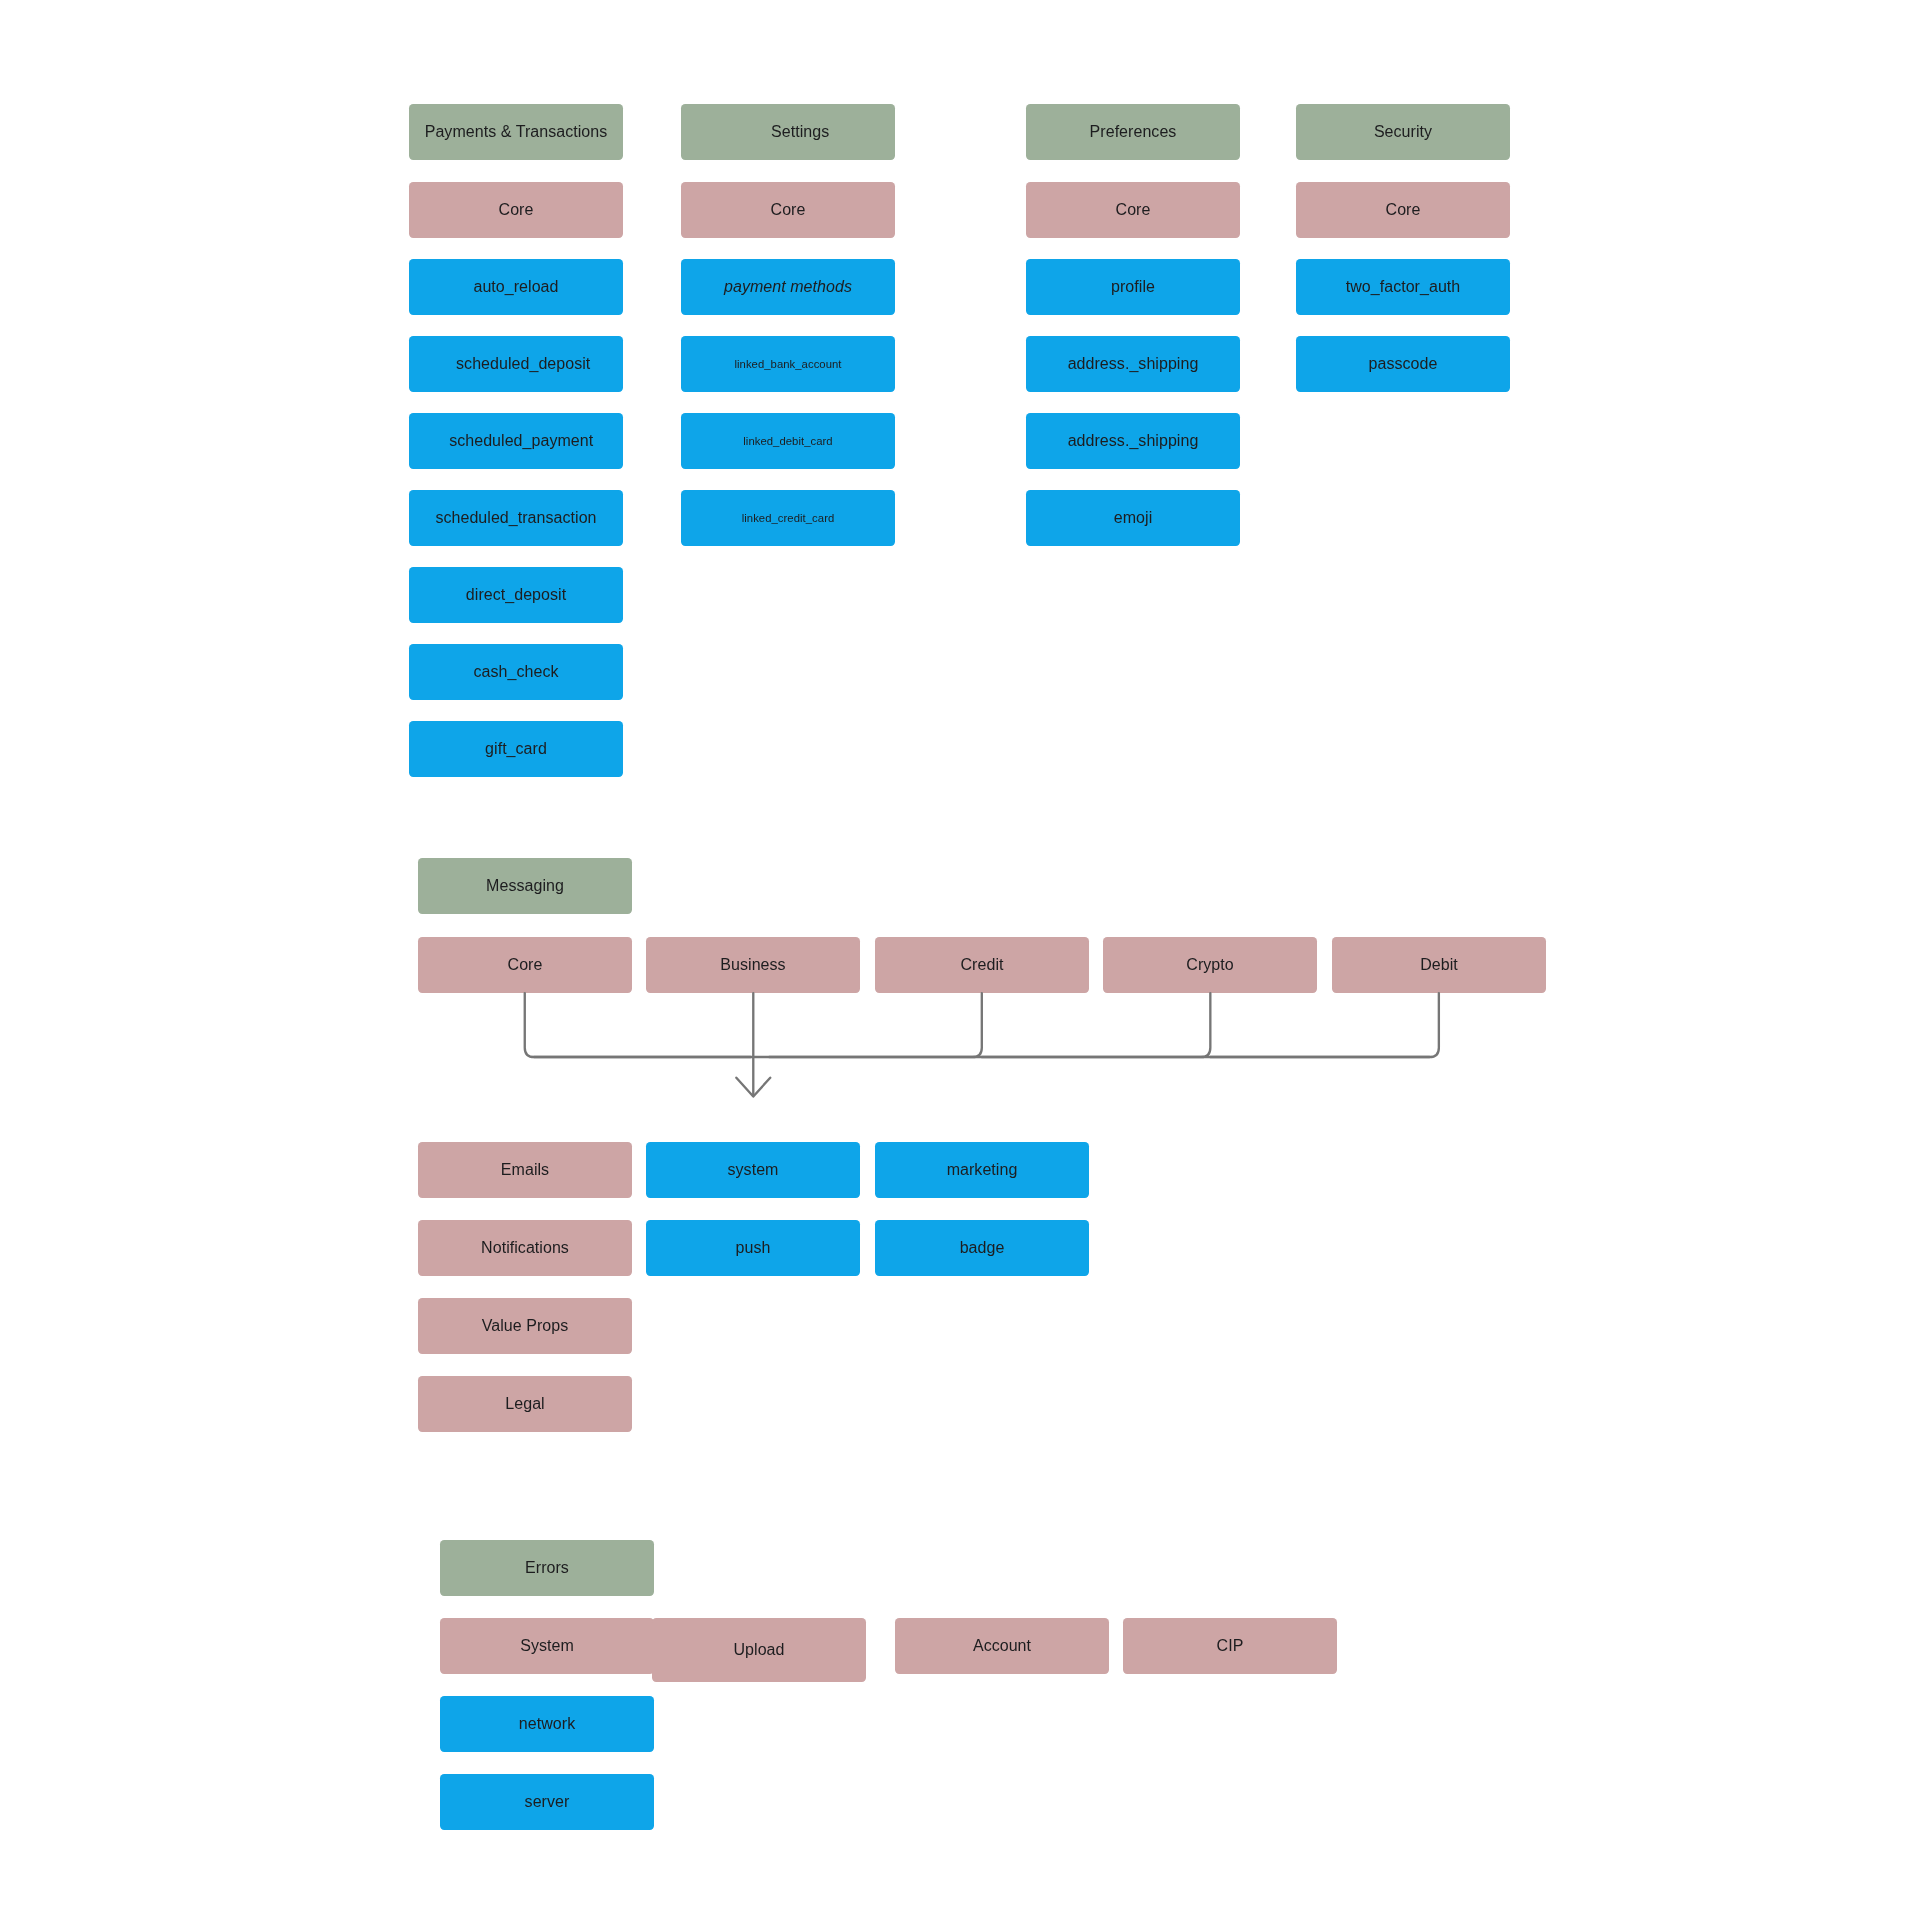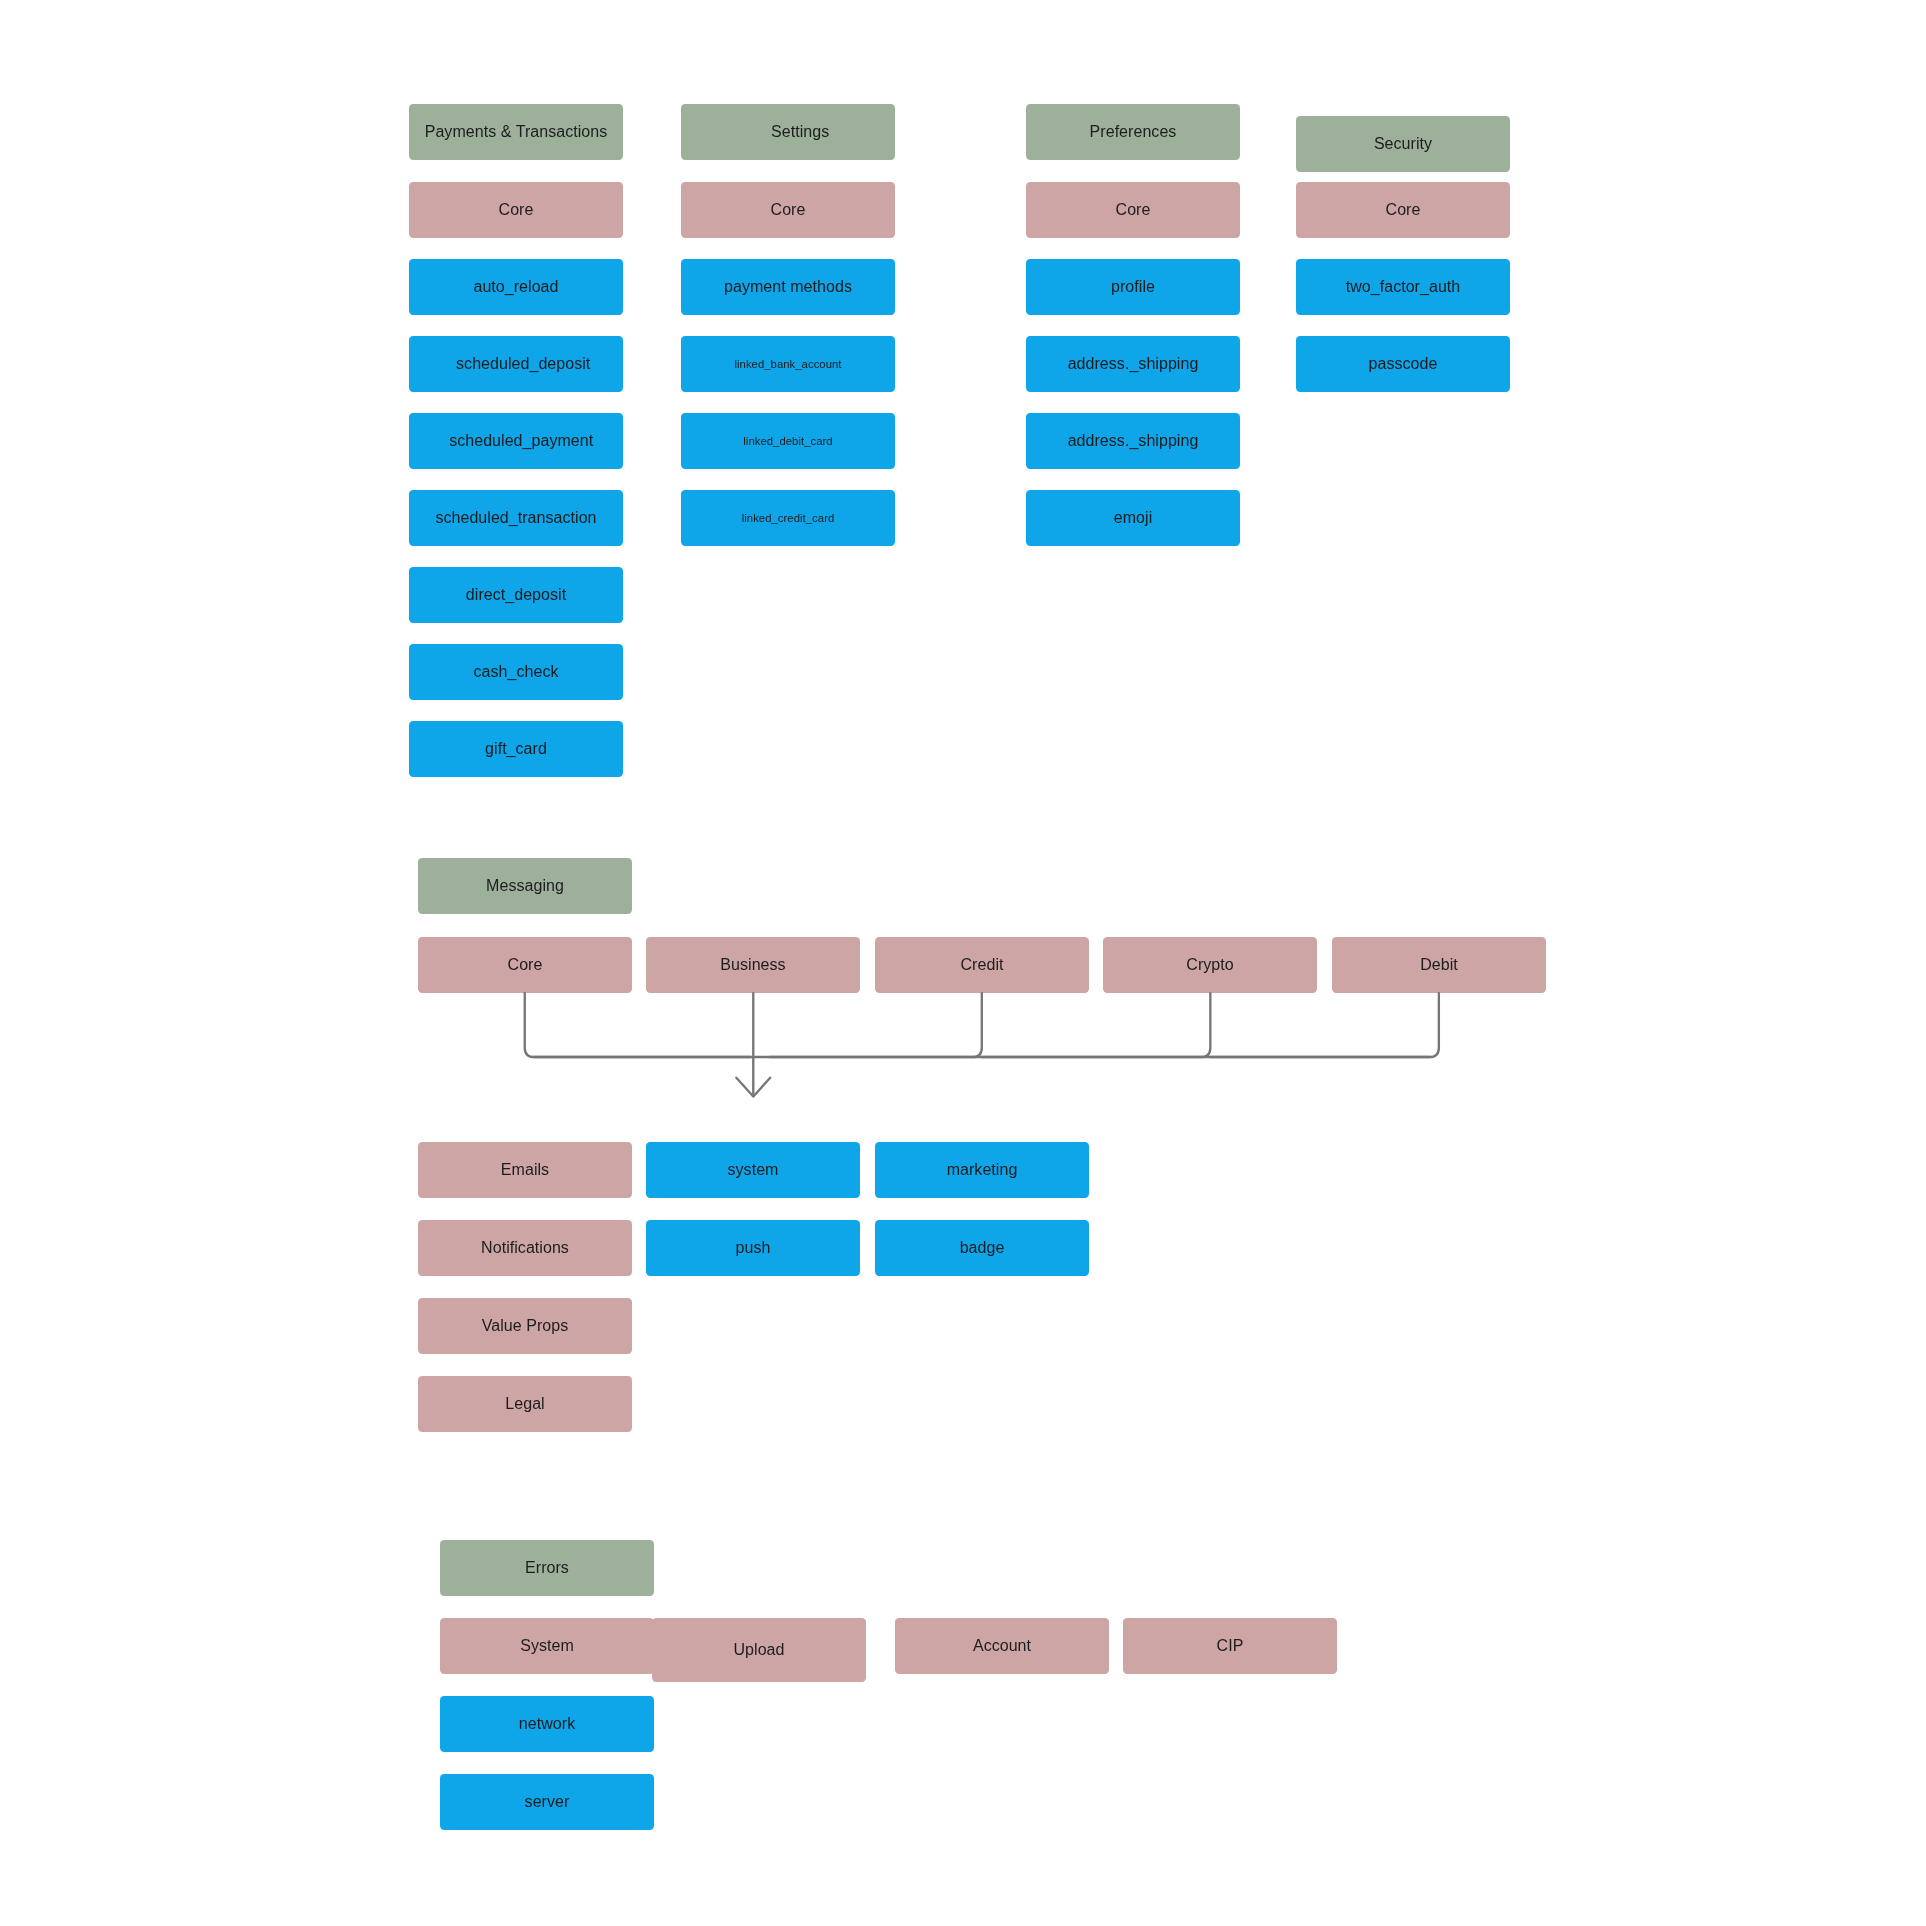--- a/index.html
+++ b/index.html
@@ -50,35 +50,35 @@
   <div class="node pale fs-md" style="left:409px;top:413px;width:214px;height:56px;padding-left:16px;">scheduled_payment</div>
   <div class="node pale fs-md" style="left:409px;top:490px;width:214px;height:56px;">scheduled_transaction</div>
   <div class="node pale fs-md" style="left:409px;top:567px;width:214px;height:56px;">direct_deposit</div>
   <div class="node pale fs-md" style="left:409px;top:644px;width:214px;height:56px;">cash_check</div>
   <div class="node pale fs-md" style="left:409px;top:721px;width:214px;height:56px;">gift_card</div>
 
   <div class="node green fs-md" style="left:681px;top:104px;width:214px;height:56px;padding-left:30px;">Settings</div>
 
   <div class="node pink fs-md" style="left:681px;top:182px;width:214px;height:56px;">Core</div>
 
-  <div class="node pale fs-md" style="left:681px;top:259px;width:214px;height:56px;">payment methods</div>
+  <div class="node pale fs-md" style="left:681px;top:259px;width:214px;height:56px;font-style:italic;">payment methods</div>
   <div class="node pale fs-sm" style="left:681px;top:336px;width:214px;height:56px;">linked_bank_account</div>
   <div class="node pale fs-sm" style="left:681px;top:413px;width:214px;height:56px;">linked_debit_card</div>
   <div class="node pale fs-sm" style="left:681px;top:490px;width:214px;height:56px;">linked_credit_card</div>
 
   <div class="node green fs-md" style="left:1026px;top:104px;width:214px;height:56px;">Preferences</div>
 
   <div class="node pink fs-md" style="left:1026px;top:182px;width:214px;height:56px;">Core</div>
 
   <div class="node pale fs-md" style="left:1026px;top:259px;width:214px;height:56px;">profile</div>
   <div class="node pale fs-md" style="left:1026px;top:336px;width:214px;height:56px;">address._shipping</div>
   <div class="node pale fs-md" style="left:1026px;top:413px;width:214px;height:56px;">address._shipping</div>
   <div class="node pale fs-md" style="left:1026px;top:490px;width:214px;height:56px;">emoji</div>
 
-  <div class="node green fs-md" style="left:1296px;top:104px;width:214px;height:56px;margin-top:12px;">Security</div>
+  <div class="node green fs-md" style="left:1296px;top:104px;width:214px;height:56px;">Security</div>
 
   <div class="node pink fs-md" style="left:1296px;top:182px;width:214px;height:56px;">Core</div>
 
   <div class="node pale fs-md" style="left:1296px;top:259px;width:214px;height:56px;">two_factor_auth</div>
   <div class="node pale fs-md" style="left:1296px;top:336px;width:214px;height:56px;">passcode</div>
 
   <div class="node green fs-md" style="left:418px;top:858px;width:214px;height:56px;">Messaging</div>
 
   <div class="node pink fs-md" style="left:418px;top:937px;width:214px;height:56px;">Core</div>
   <div class="node pink fs-md" style="left:646px;top:937px;width:214px;height:56px;">Business</div>

